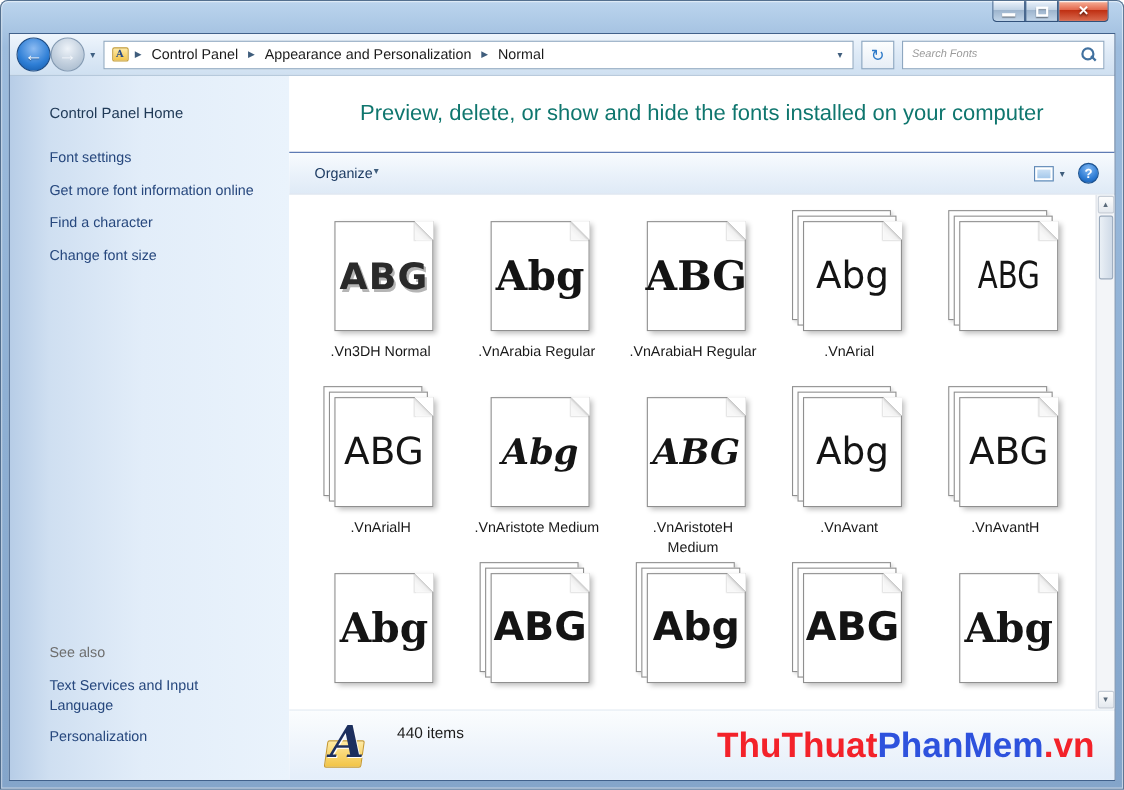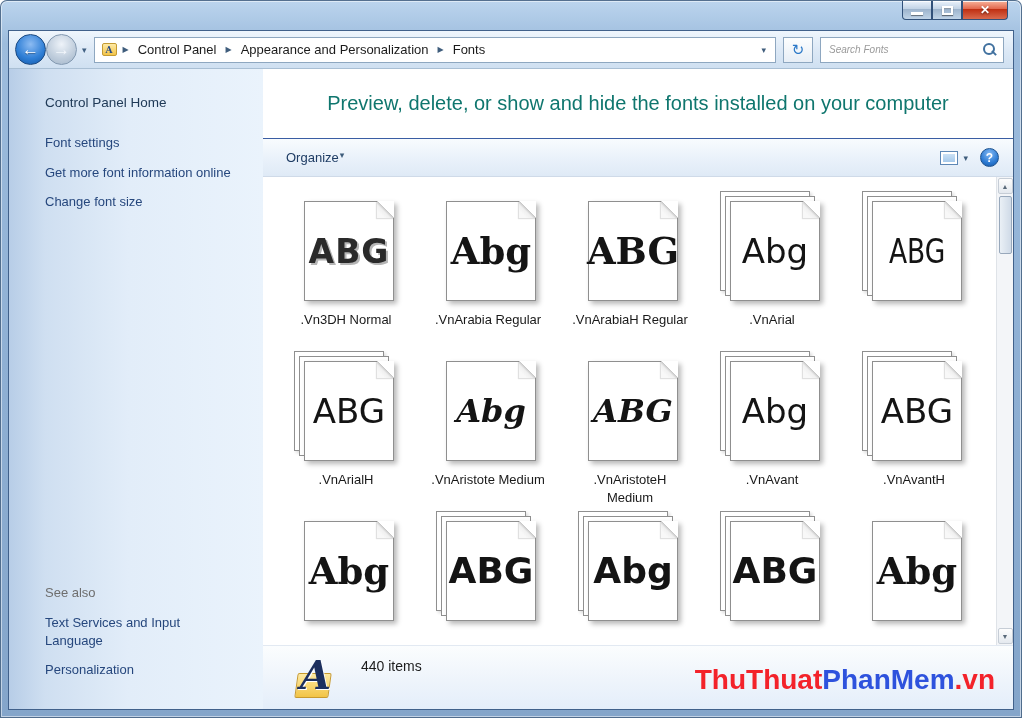--- a/index.html
+++ b/index.html
@@ -135,21 +135,21 @@
   .statusbar { height:64px; flex:none; position:relative; border-top:1px solid #e2e9f2;
     background:linear-gradient(#fbfdfe,#eef4fb 55%,#e4eefa); }
   .status-icon { position:absolute; left:30px; top:7px; width:46px; height:48px; }
   .si-folder { position:absolute; bottom:3px; left:3px; width:34px; height:25px;
     background:linear-gradient(#ffeaa2,#f2c445); border:1px solid #c89a2e;
     border-radius:2px; transform:skewX(-8deg); }
   .si-letter { position:absolute; left:7px; top:-2px; font-family:"DejaVu Serif",serif;
     font-style:italic; font-weight:bold; font-size:40px; color:#1c2f5e;
     text-shadow:1px 1px 0 #ffffff; }
   .status-count { position:absolute; left:98px; top:12px; font-size:14px; color:#1c1c1c; }
-  .watermark { position:absolute; right:18px; bottom:13px; font-size:28px; font-weight:bold; }
+  .watermark { position:absolute; right:18px; bottom:13px; font-size:32px; font-weight:bold; }
   .wm-red  { color:#f3222a; }
   .wm-blue { color:#2e52dd; }
 </style>
 </head>
 <body>
 
 <div class="frame">
 
   <div class="win-buttons">
     <div class="wbtn first">
@@ -174,40 +174,41 @@
         </div>
       <span class="hist-caret">▾</span>
 
       <div class="crumbbar">
         <span class="fonts-mini">A</span>
         <span class="sep">▶</span>
         <span class="crumb-item">Control Panel</span>
         <span class="sep">▶</span>
         <span class="crumb-item">Appearance and Personalization</span>
         <span class="sep">▶</span>
-        <span class="crumb-item">Fonts</span>
+        <span class="crumb-item">Normal</span>
         <span class="crumb-caret">▾</span>
       </div>
 
       <div class="refresh-btn">
           <span>↻</span>
         </div>
 
       <div class="searchbox">
         <input value="" placeholder="Search Fonts" style="">
         <span class="mag"></span>
       </div>
     </div>
 
     <div class="bodyrow">
 
       <div class="sidebar">
         <div class="home">Control Panel Home</div>
         <div class="slink">Font settings</div>
         <div class="slink">Get more font information online</div>
+        <div class="slink">Find a character</div>
         <div class="slink">Change font size</div>
         <div class="see-group">
           <div class="see-heading">See also</div>
           <div class="slink">Text Services and Input Language</div>
           <div class="slink">Personalization</div>
         </div>
       </div>
 
       <div class="content">
 

